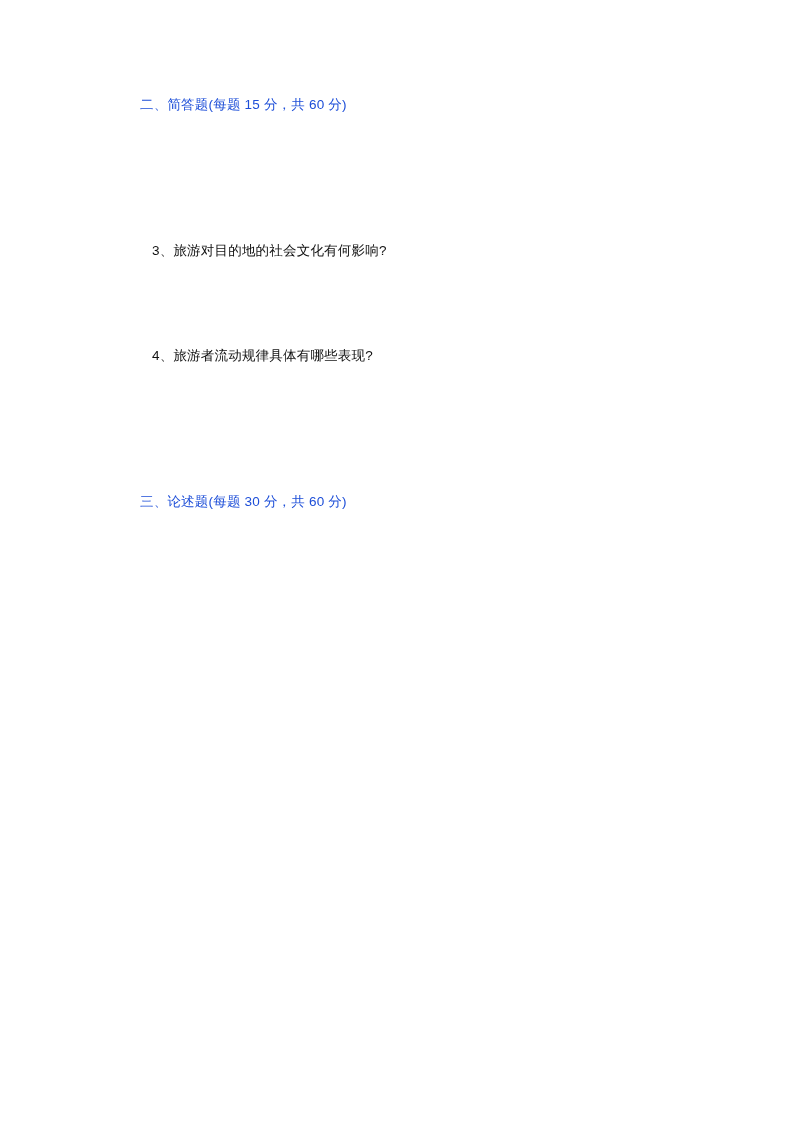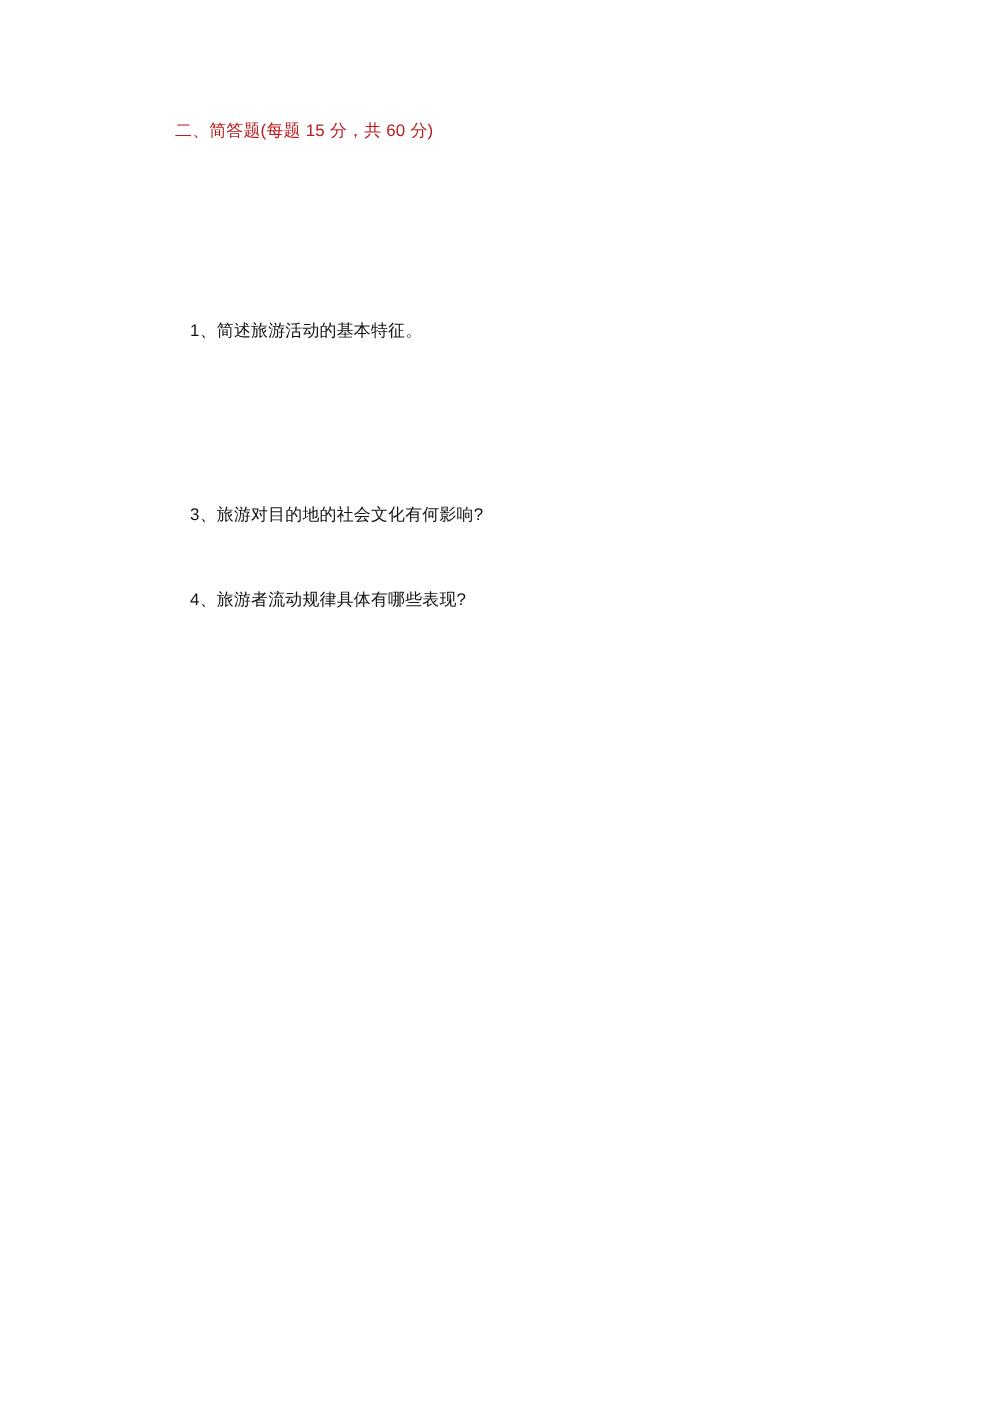--- a/index.html
+++ b/index.html
@@ -32,40 +32,40 @@
     font-size: 13.5px;
     line-height: 1.5;
     letter-spacing: 0.2px;
     color: #111111;
     white-space: pre-wrap;
   }
   
   .gap-xl { margin-top: 140px; }
   .gap-lg { margin-top: 128px; }
   .gap-md { margin-top: 126px; }
-  .gap-sm { margin-top: 48px; }
+  .gap-sm { margin-top: 84px; }
   .section-head {
     font-size: 13.5px;
     line-height: 1.5;
-    color: #b91c1c;
+    color: #1d4ed8;
   }
   .indent-1 { padding-left: 0px; }
   .indent-2 { padding-left: 12px; }
 </style>
 </head>
 <body>
 
 <div class="page">
   <div class="doc-body">
 
     <div class="section-head block indent-1">二、简答题(每题 15 分，共 60 分)</div>
 
-    <div class="block indent-2 gap-xl">1、简述旅游活动的基本特征。</div>
 
 
     <div class="block indent-2 gap-md">3、旅游对目的地的社会文化有何影响?</div>
 
     <div class="block indent-2 gap-sm">4、旅游者流动规律具体有哪些表现?</div>
 
+    <div class="section-head block indent-1 gap-md">三、论述题(每题 30 分，共 60 分)</div>
 
 
   </div>
 </div>
 
 </body></html>

